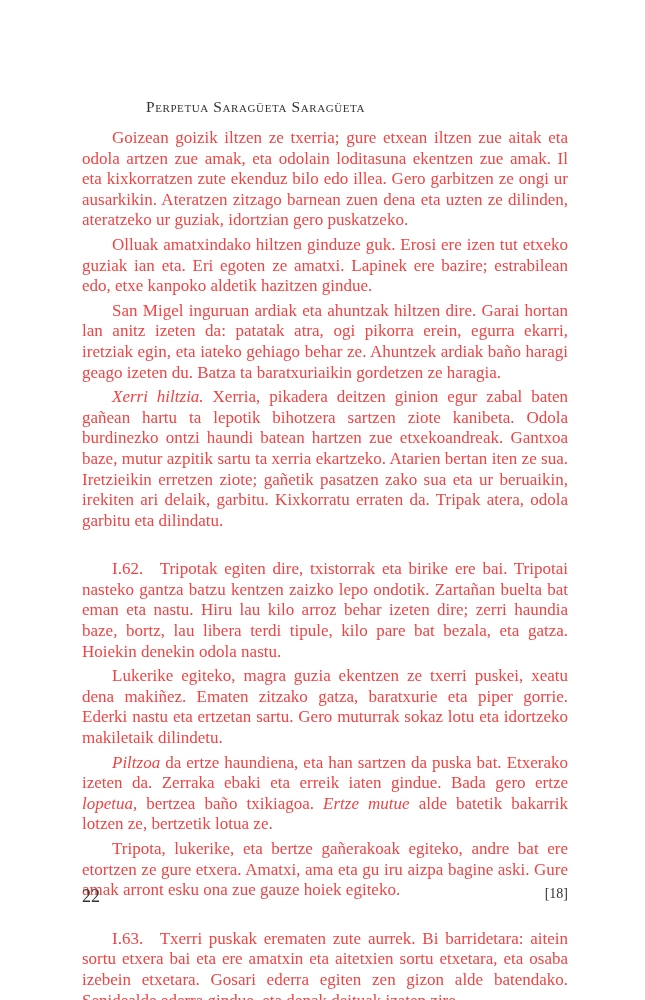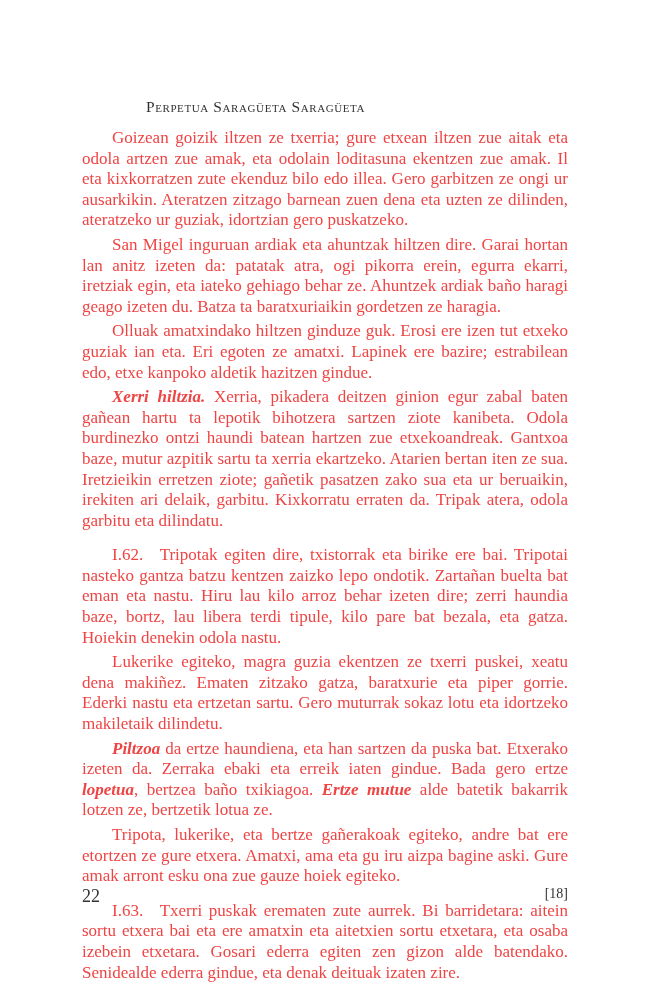--- a/index.html
+++ b/index.html
@@ -12,39 +12,39 @@
     position: absolute; top: 98px; left: 0; width: 511px;
     text-align: center; font-size: 15.5px; font-variant: small-caps;
     letter-spacing: 0.6px; color: #333;
   }
   .text-block {
     position: absolute; left: 82px; width: 486px; top: 128px;
     font-size: 17px; line-height: 20.6px; text-align: justify;
     color: #ef4444;
   }
   .text-block p { margin: 0 0 4px 0; text-indent: 30px; }
-  .text-block p.section-start { margin-top: 14px; }
-  .text-block i { font-style: italic; font-weight: bold; }
+  .text-block p.section-start { margin-top: 28px; }
+  .text-block i { font-style: italic; }
   .sec-num { margin-right: 10px; }
   .footer-left {
     position: absolute; left: 82px; top: 886px; font-size: 18px; color: #333;
   }
   .footer-right {
     position: absolute; right: 77px; top: 886px; font-size: 14px; color: #333;
   }
 </style>
 </head>
 <body>
 
 <div class="page-header">Perpetua Saragüeta Saragüeta</div>
 
 <div class="text-block">
   <p><span>Goizean goizik iltzen ze txerria; gure etxean iltzen zue aitak eta odola artzen zue amak, eta odolain loditasuna ekentzen zue amak. Il eta kixkorratzen zute ekenduz bilo edo illea. Gero garbitzen ze ongi ur ausarkikin. Ateratzen zitzago barnean zuen dena eta uzten ze dilinden, ateratzeko ur guziak, idortzian gero puskatzeko.</span></p>
+  <p><span>Olluak amatxindako hiltzen ginduze guk. Erosi ere izen tut etxeko guziak ian eta. Eri egoten ze amatxi. Lapinek ere bazire; estrabilean edo, etxe kanpoko aldetik hazitzen gindue.</span></p>
   <p><span>San Migel inguruan ardiak eta ahuntzak hiltzen dire. Garai hortan lan anitz izeten da: patatak atra, ogi pikorra erein, egurra ekarri, iretziak egin, eta iateko gehiago behar ze. Ahuntzek ardiak baño haragi geago izeten du. Batza ta baratxuriaikin gordetzen ze haragia.</span></p>
-  <p><span>Olluak amatxindako hiltzen ginduze guk. Erosi ere izen tut etxeko guziak ian eta. Eri egoten ze amatxi. Lapinek ere bazire; estrabilean edo, etxe kanpoko aldetik hazitzen gindue.</span></p>
   <p><i>Xerri hiltzia.</i><span> Xerria, pikadera deitzen ginion egur zabal baten gañean hartu ta lepotik bihotzera sartzen ziote kanibeta. Odola burdinezko ontzi haundi batean hartzen zue etxekoandreak. Gantxoa baze, mutur azpitik sartu ta xerria ekartzeko. Atarien bertan iten ze sua. Iretzieikin erretzen ziote; gañetik pasatzen zako sua eta ur beruaikin, irekiten ari delaik, garbitu. Kixkorratu erraten da. Tripak atera, odola garbitu eta dilindatu.</span></p>
   <p class="section-start"><span class="sec-num">I.62.</span> <span>Tripotak egiten dire, txistorrak eta birike ere bai. Tripotai nasteko gantza batzu kentzen zaizko lepo ondotik. Zartañan buelta bat eman eta nastu. Hiru lau kilo arroz behar izeten dire; zerri haundia baze, bortz, lau libera terdi tipule, kilo pare bat bezala, eta gatza. Hoiekin denekin odola nastu.</span></p>
   <p><span>Lukerike egiteko, magra guzia ekentzen ze txerri puskei, xeatu dena makiñez. Ematen zitzako gatza, baratxurie eta piper gorrie. Ederki nastu eta ertzetan sartu. Gero muturrak sokaz lotu eta idortzeko makiletaik dilindetu.</span></p>
   <p><i>Piltzoa</i><span> da ertze haundiena, eta han sartzen da puska bat. Etxerako izeten da. Zerraka ebaki eta erreik iaten gindue. Bada gero ertze </span><i>lopetua</i><span>, bertzea baño txikiagoa. </span><i>Ertze mutue</i><span> alde batetik bakarrik lotzen ze, bertzetik lotua ze.</span></p>
   <p><span>Tripota, lukerike, eta bertze gañerakoak egiteko, andre bat ere etortzen ze gure etxera. Amatxi, ama eta gu iru aizpa bagine aski. Gure amak arront esku ona zue gauze hoiek egiteko.</span></p>
   <p class="section-start"><span class="sec-num">I.63.</span> <span>Txerri puskak erematen zute aurrek. Bi barridetara: aitein sortu etxera bai eta ere amatxin eta aitetxien sortu etxetara, eta osaba izebein etxetara. Gosari ederra egiten zen gizon alde batendako. Senidealde ederra gindue, eta denak deituak izaten zire.</span></p>
 </div>
 
 <div class="footer-left">22</div>
 <div class="footer-right">[18]</div>

